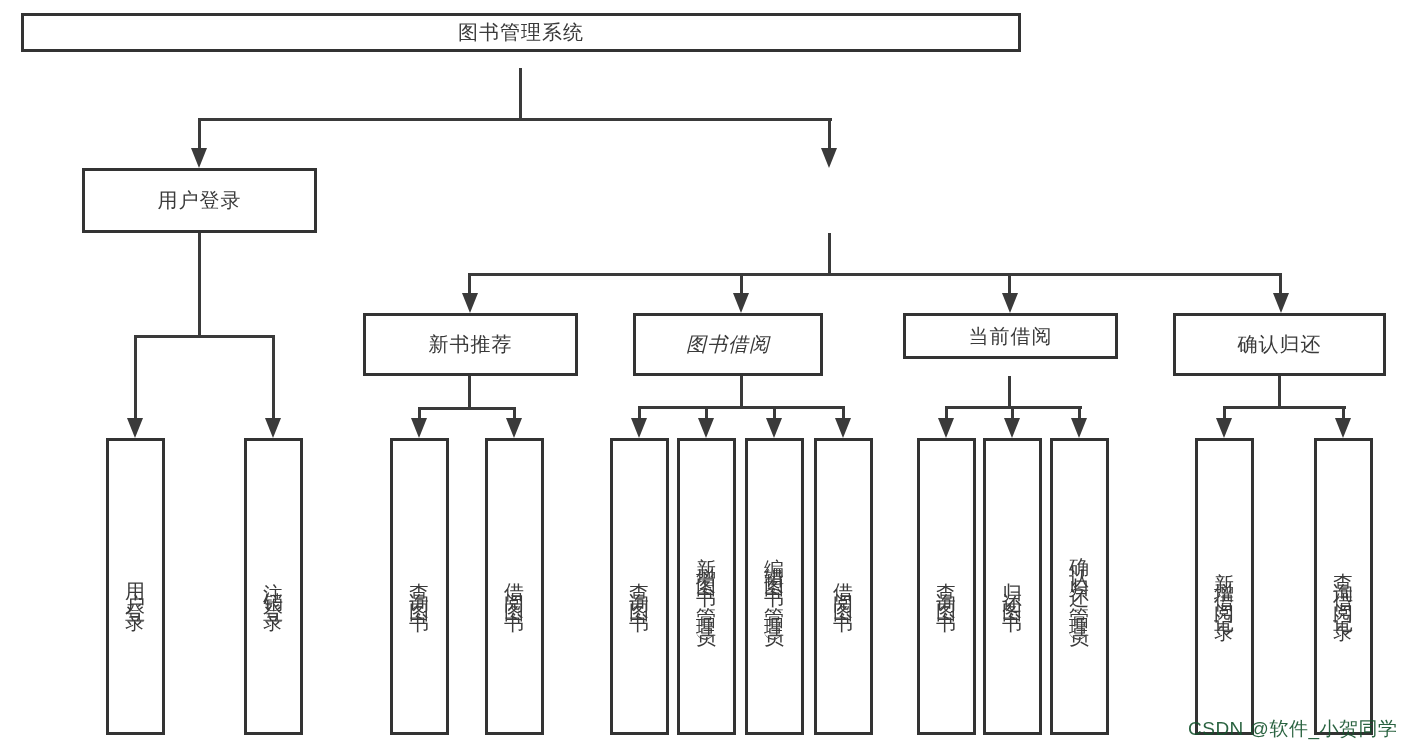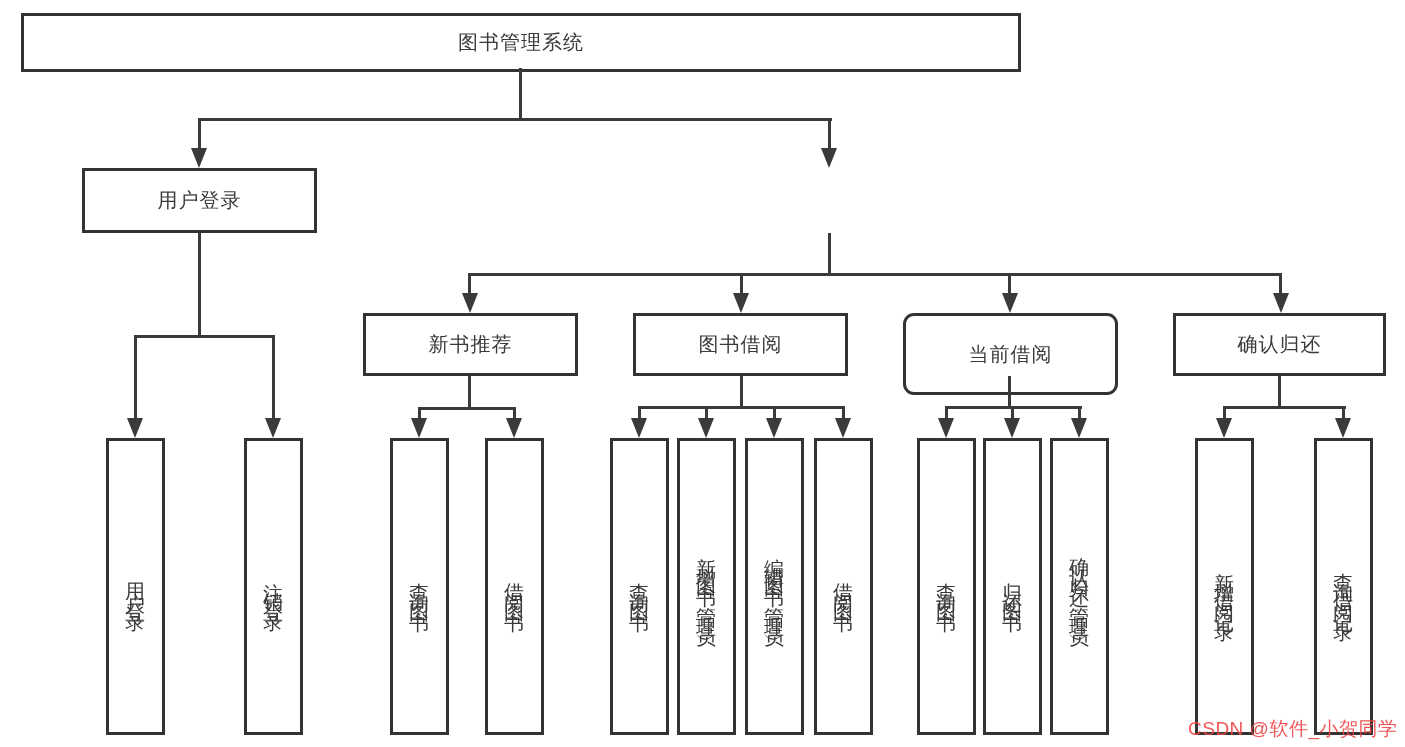--- a/index.html
+++ b/index.html
@@ -22,29 +22,29 @@
   .hline { height:3px; }
   .vline { width:3px; }
   .ashaft { position:absolute; width:3px; background:#3a3a3a; }
   .ahead {
     position:absolute; width:0; height:0;
     border-left:8px solid transparent; border-right:8px solid transparent;
     border-top:20px solid #3a3a3a;
   }
   .watermark {
     position:absolute; left:1188px; top:716px; z-index:10;
-    color:#ef4444; font-size:19px; letter-spacing:0.5px; opacity:0.9;
+    color:#14532d; font-size:19px; letter-spacing:0.5px; opacity:0.9;
   }
 </style>
 </head>
 <body>
 
 <div id="canvas">
 
-  <div class="box" style="left:21px; top:13px; width:1000px; height:59px;">
+  <div class="box" style="left:21px; top:13px; width:1000px; height:39px;">
     <span>图书管理系统</span>
   </div>
 
   <div class="vline" style="left:519px; top:68px; height:50px;"></div>
   <div class="hline" style="left:198px; top:118px; width:634px;"></div>
 
   <div class="ashaft" style="left:198px; top:121px; height:27px;"></div>
   <div class="ahead" style="left:191px; top:148px;"></div>
   <div class="ashaft" style="left:828px; top:121px; height:27px;"></div>
   <div class="ahead" style="left:821px; top:148px;"></div>
@@ -67,24 +67,24 @@
   <div class="ashaft" style="left:740px; top:276px; height:17px;"></div>
   <div class="ahead" style="left:733px; top:293px;"></div>
   <div class="ashaft" style="left:1008px; top:276px; height:17px;"></div>
   <div class="ahead" style="left:1002px; top:293px;"></div>
   <div class="ashaft" style="left:1279px; top:276px; height:17px;"></div>
   <div class="ahead" style="left:1273px; top:293px;"></div>
 
   <div class="box" style="left:363px; top:313px; width:215px; height:63px;">
     <span>新书推荐</span>
   </div>
-  <div class="box" style="left:633px; top:313px; width:215px; height:63px;">
+  <div class="box" style="left:633px; top:313px; width:190px; height:63px;font-style:italic;">
     <span>图书借阅</span>
   </div>
-  <div class="box" style="left:903px; top:313px; width:215px; height:82px;border-radius:11px;">
+  <div class="box" style="left:903px; top:313px; width:215px; height:46px;">
     <span>当前借阅</span>
   </div>
   <div class="box" style="left:1173px; top:313px; width:213px; height:63px;">
     <span>确认归还</span>
   </div>
 
   <div class="vline" style="left:468px; top:376px; height:31px;"></div>
   <div class="hline" style="left:418px; top:407px; width:98px;"></div>
   <div class="ashaft" style="left:418px; top:410px; height:8px;"></div>
   <div class="ahead" style="left:411px; top:418px;"></div>

